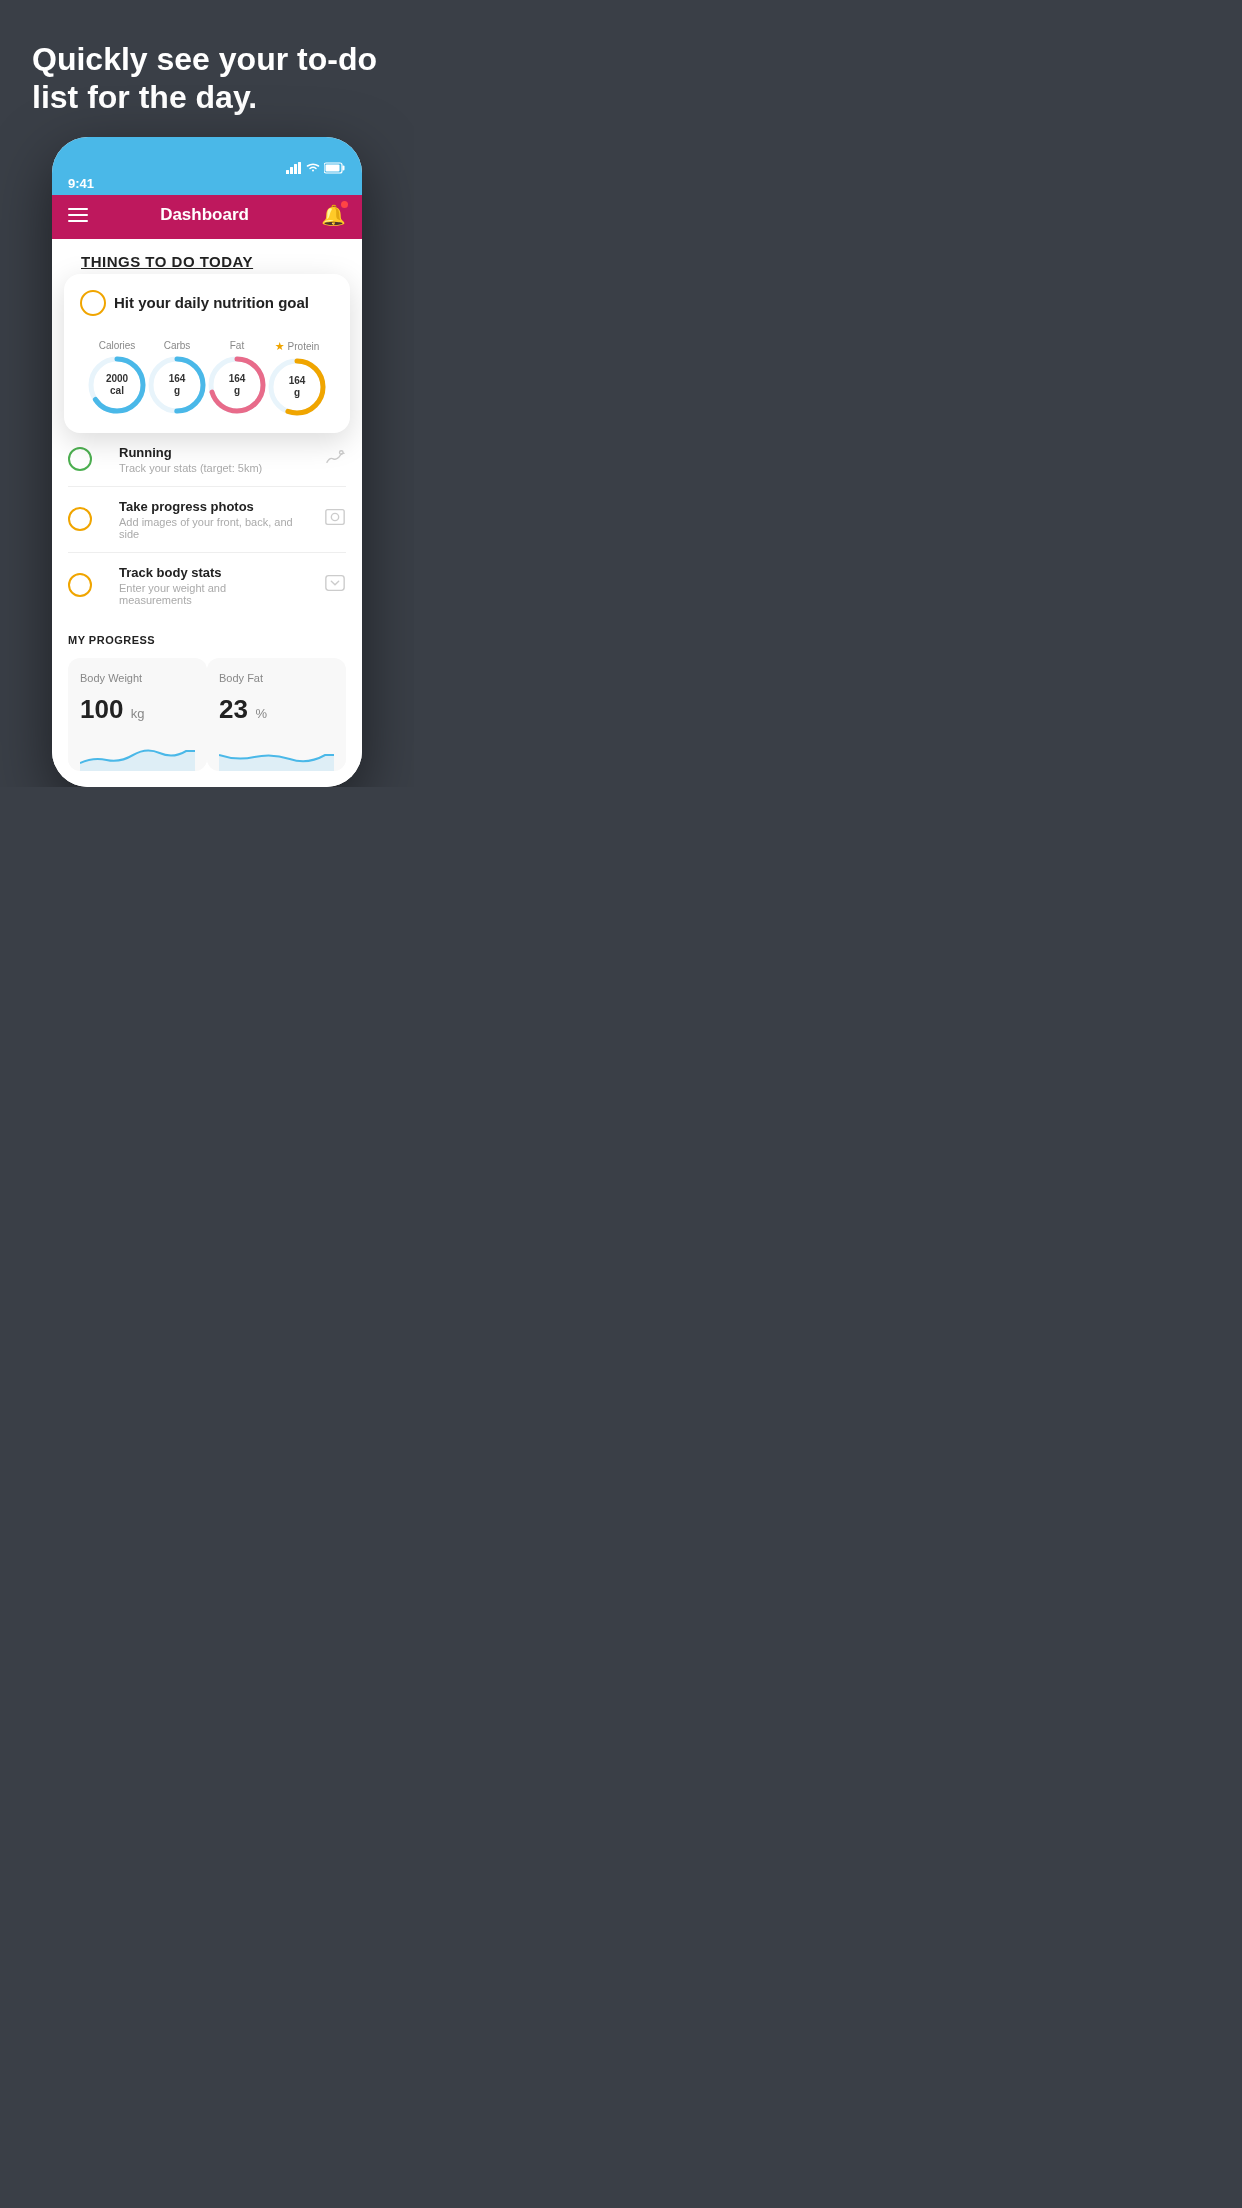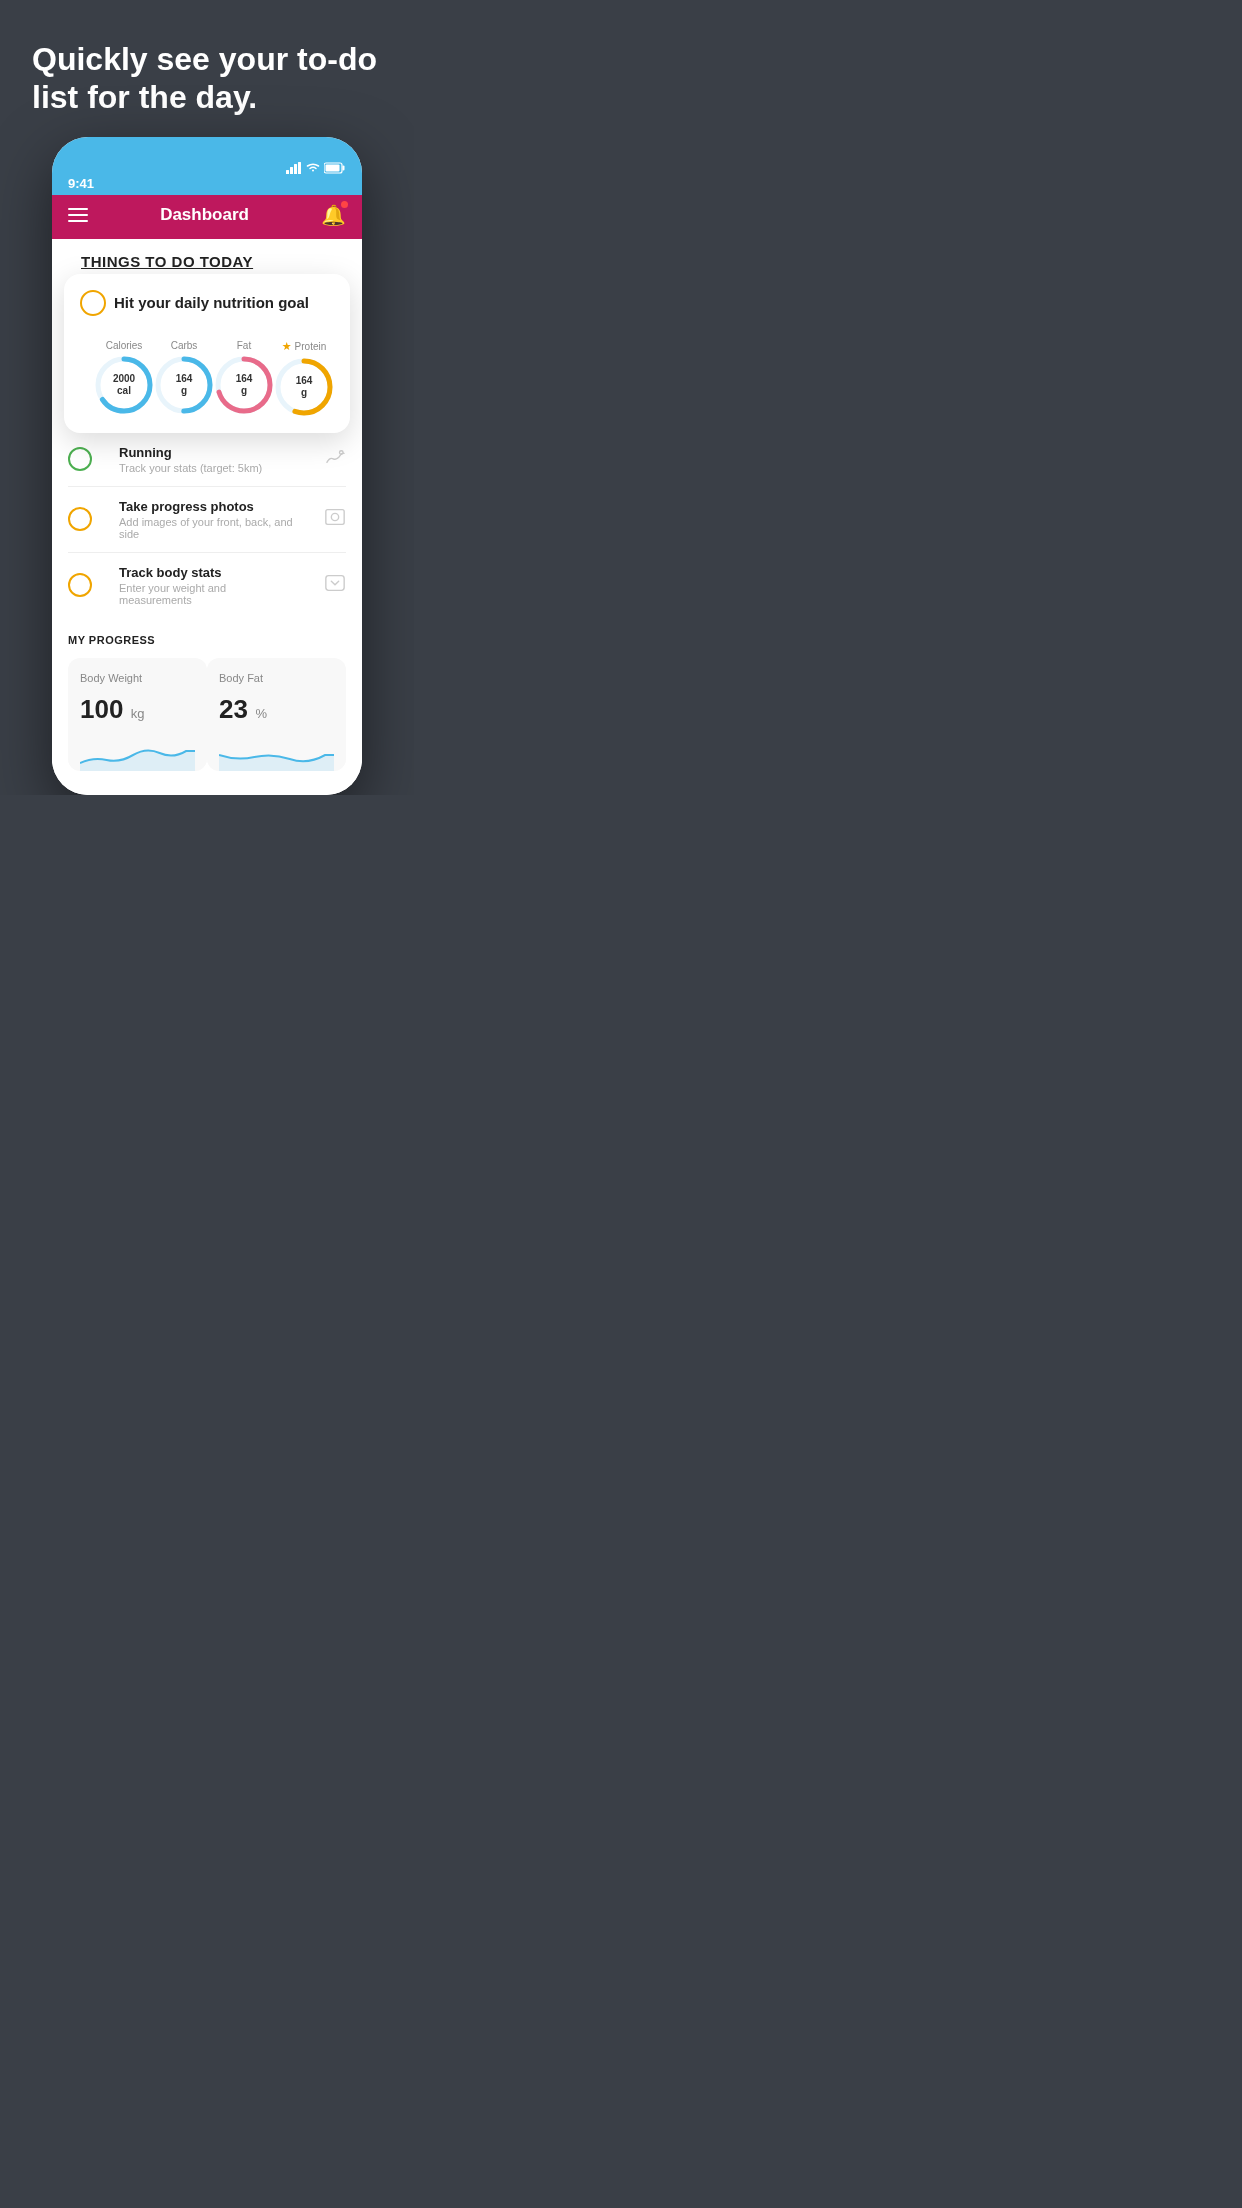--- a/index.html
+++ b/index.html
@@ -140,21 +140,21 @@
     }
     .card-title {
       font-size: 15px;
       font-weight: 600;
       color: #222;
     }
 
     
     .nutrition-row {
       display: flex;
-      justify-content: flex-end;
+      justify-content: center;
       align-items: flex-start;
       margin-top: 24px;
     }
     .nutrition-item {
       display: flex;
       flex-direction: column;
       align-items: center;
       gap: 4px;
     }
     .nutrition-label {
@@ -209,21 +209,21 @@
       flex-shrink: 0;
     }
     .todo-circle.green { border-color: #4caf50; }
     .todo-content { flex: 1; }
     .todo-title { font-size: 13px; font-weight: 600; color: #222; }
     .todo-subtitle { font-size: 11px; color: #aaa; margin-top: 2px; }
     .todo-icon { font-size: 18px; color: #bbb; }
 
     
     .progress-section {
-      padding: 16px 16px 8px 16px;
+      padding: 16px 16px 0 16px;
     }
     .progress-header {
       font-size: 11px;
       font-weight: 800;
       color: #222;
       letter-spacing: 0.5px;
       margin-bottom: 12px;
     }
     .progress-cards {
       display: flex;

